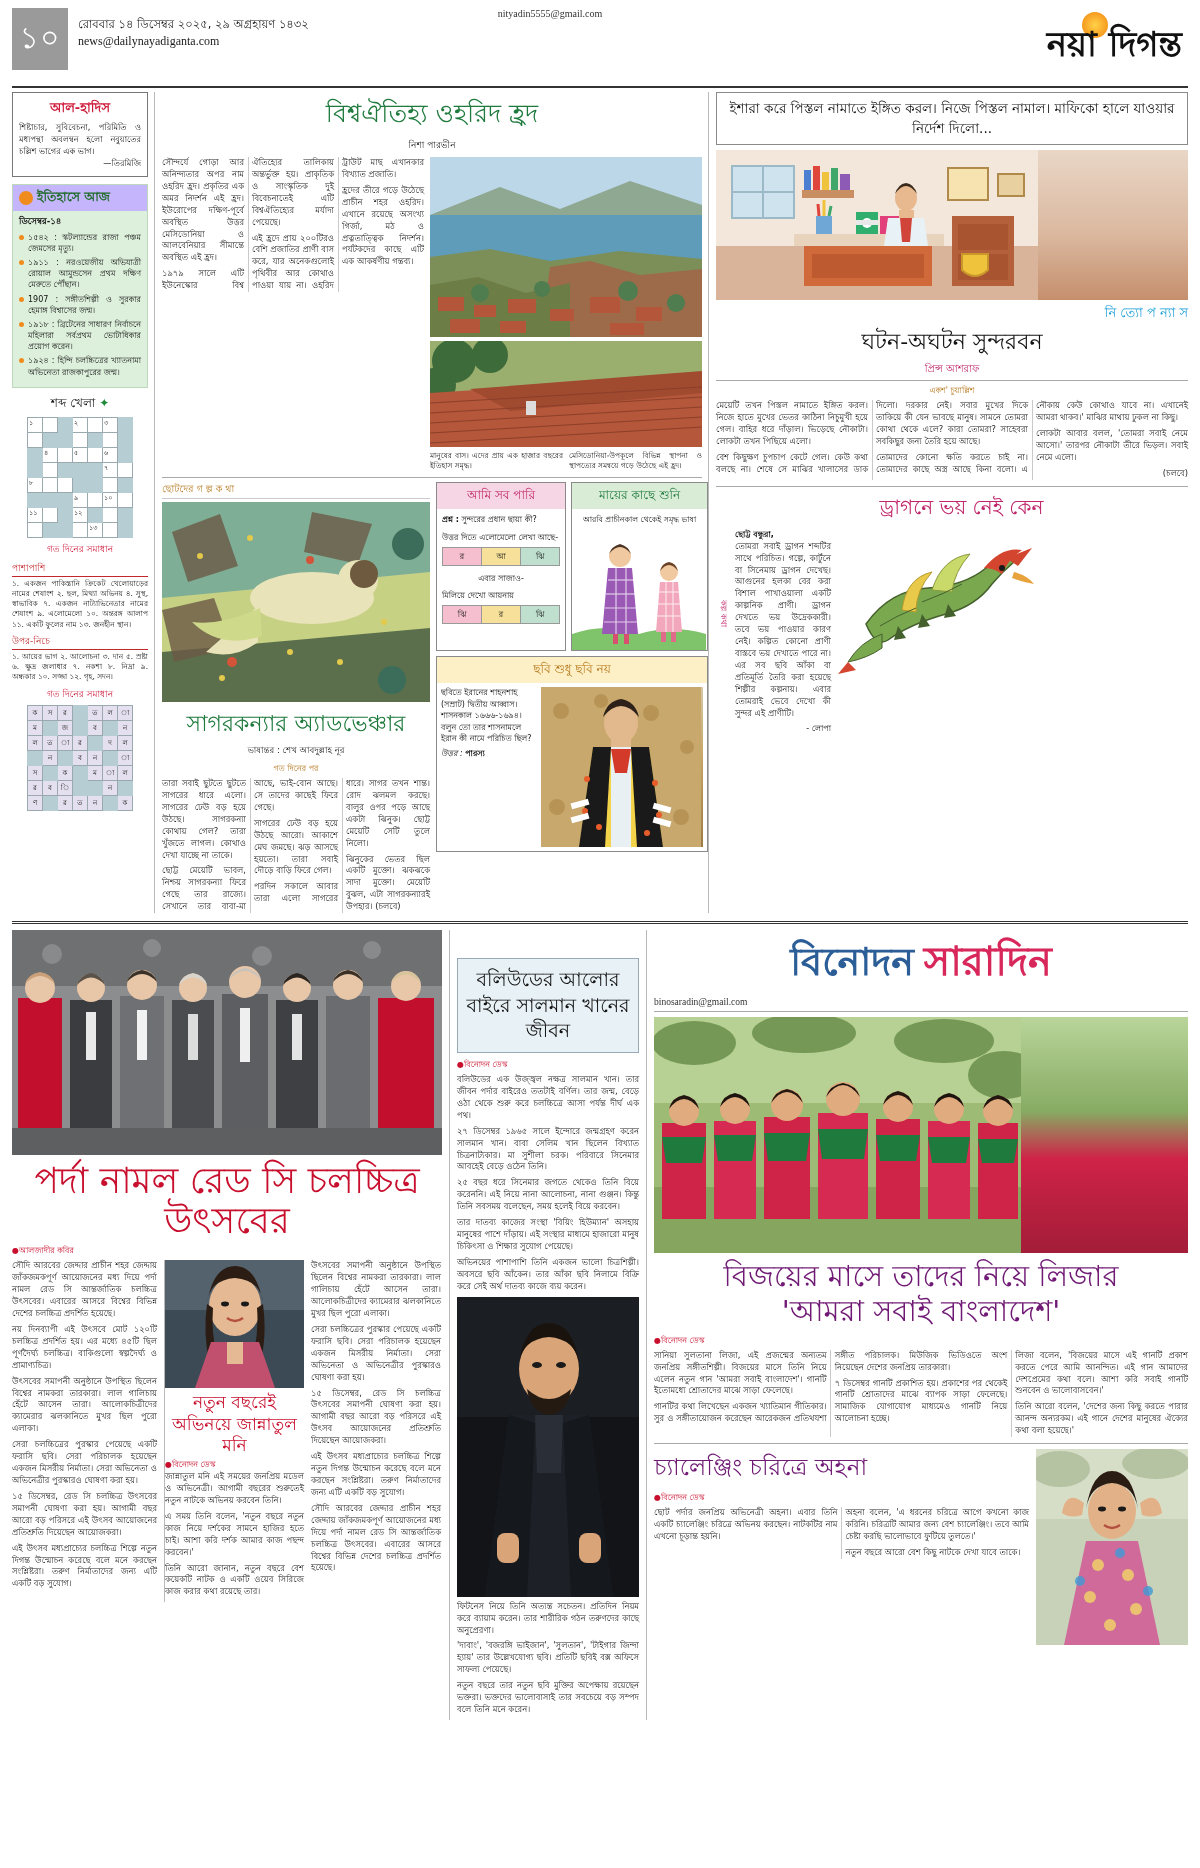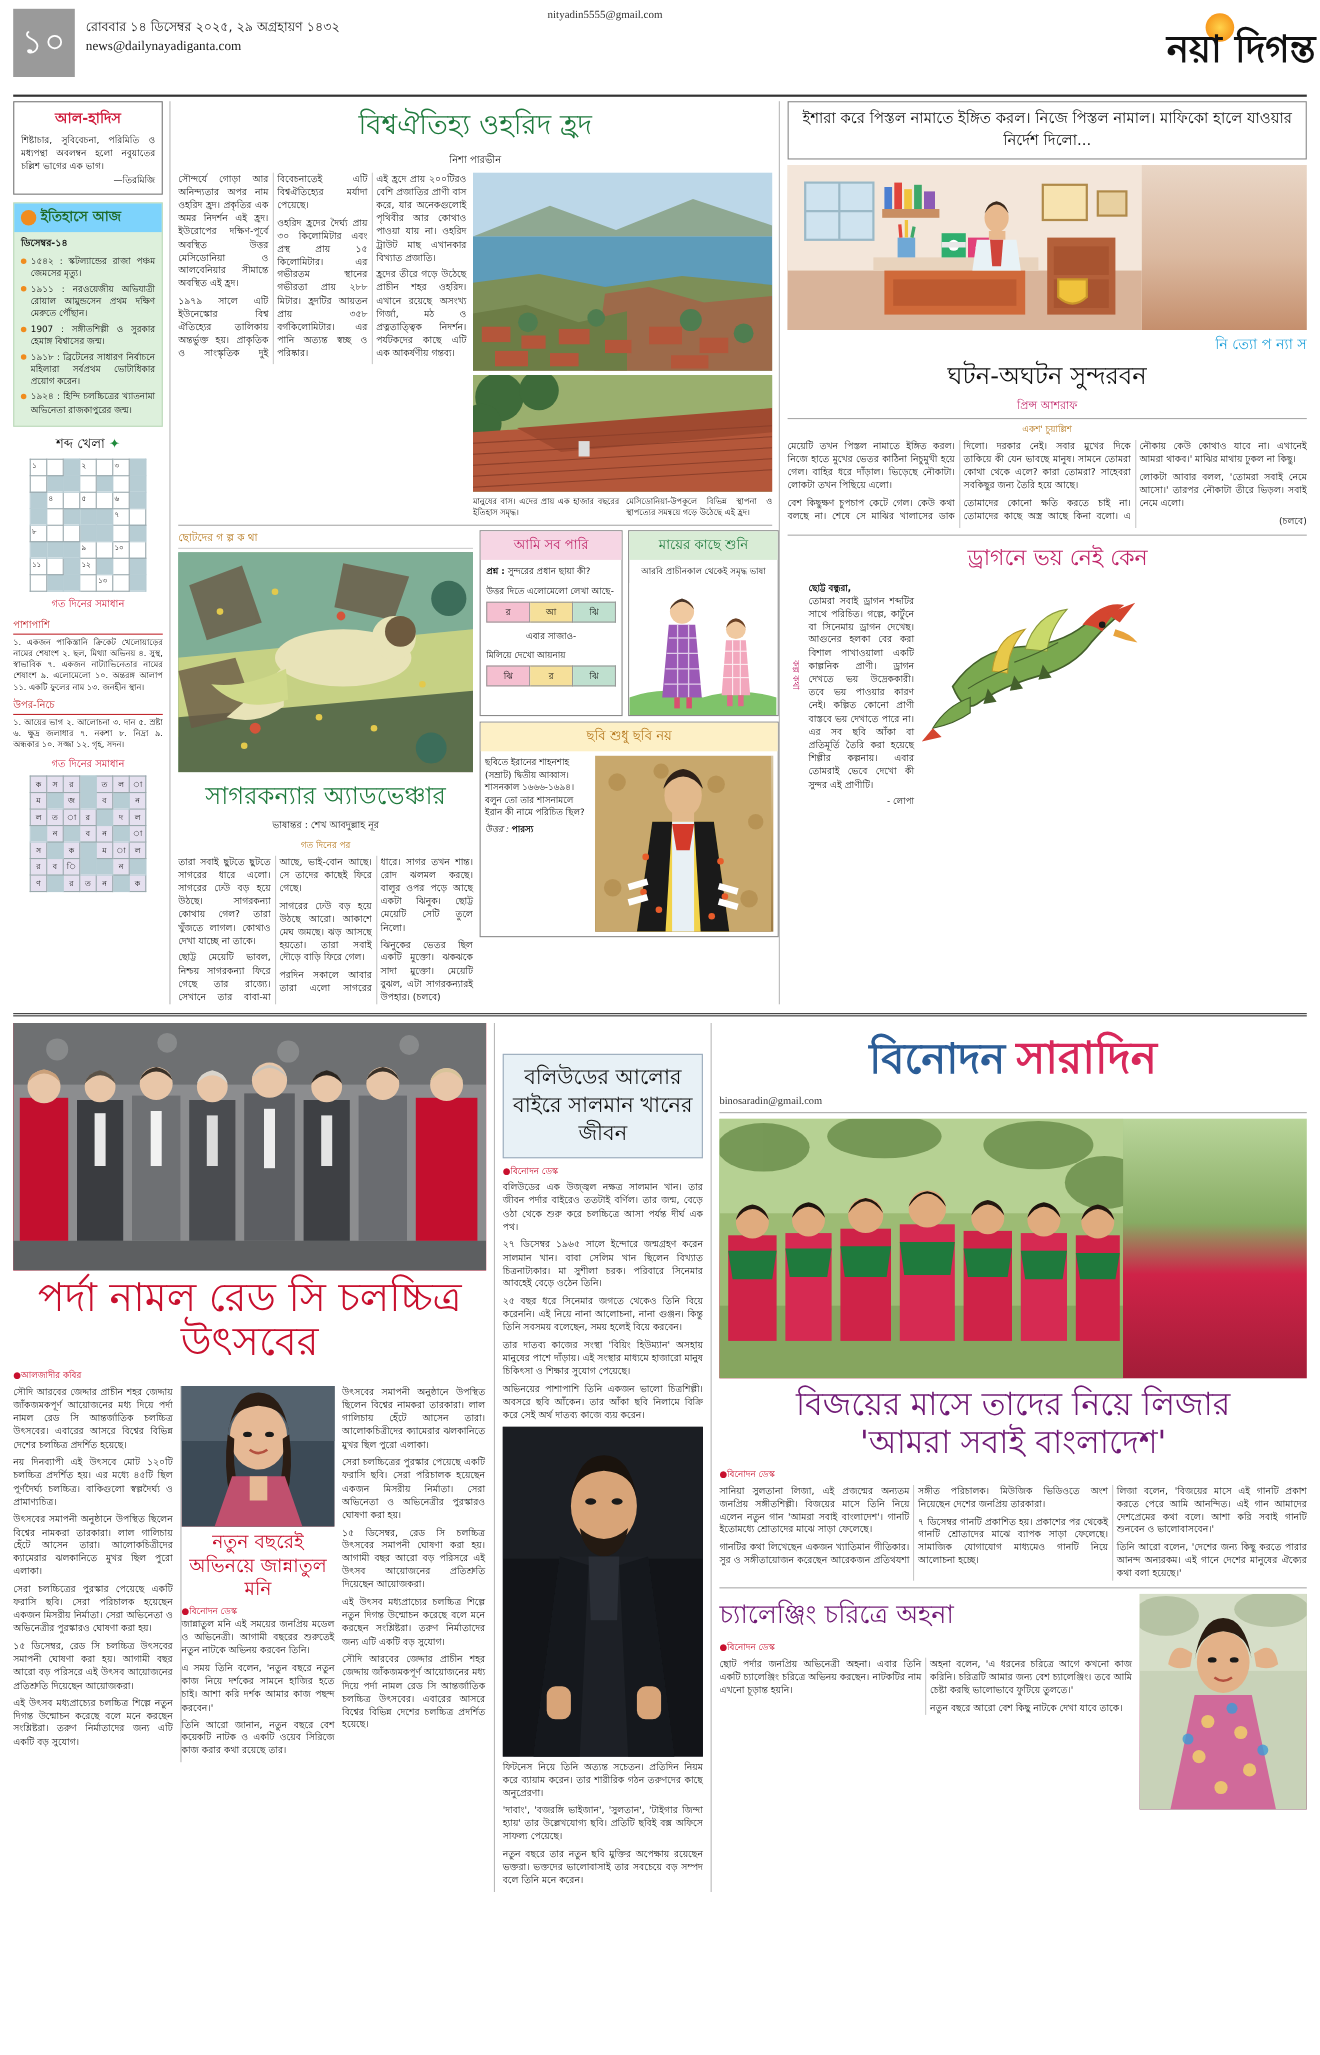--- a/index.html
+++ b/index.html
@@ -22,21 +22,21 @@
     font-family:"DejaVu Sans", sans-serif; letter-spacing:1px;
   }
   .dateblock { margin-left:10px; padding-top:8px; font-size:11.5px; line-height:1.45; color:#1a1a1a; }
   .dateblock .em { font-family:"Liberation Serif", serif; font-size:12px; }
   .nameplate { position:absolute; left:420px; top:6px; text-align:center; width:260px; }
   .nameplate .big {
     font-size:46px; color:#e2571f; font-weight:bold; letter-spacing:-1px;
     font-family:"DejaVu Sans", sans-serif; line-height:1;
   }
   .nameplate .mail { font-size:10px; color:#333; margin-top:2px; }
-  .brand { position:absolute; right:4px; top:18px; text-align:right; }
+  .brand { position:absolute; right:18px; top:18px; text-align:right; }
   .brand .sun { display:inline-block; width:26px; height:26px; border-radius:50%;
     background:radial-gradient(circle at 50% 50%, #ffd24a 0%, #f79a1e 70%, #e2571f 100%);
     position:absolute; right:74px; top:-6px; }
   .brand .bigbn { font-size:34px; font-weight:bold; color:#111; font-family:"DejaVu Sans", sans-serif; position:relative; }
   .mastrule { border-top:2px solid #333; margin:0 12px; }
 
   
   .rule { border-top:1px solid #aaa; }
   .vline { border-left:1px solid #b9b9b9; }
   .bn { font-family:"DejaVu Sans", sans-serif; }
@@ -50,21 +50,21 @@
   .col-right{ width:330px; flex:1 1 auto; }
 
   
   .hadith { border:1px solid #777; padding:5px 6px 6px; margin-bottom:7px; }
   .hadith h3 { margin:0 0 3px; text-align:center; color:#cf1b3b; font-size:13px; font-family:"DejaVu Sans",sans-serif; }
   .hadith p { margin:0; font-size:8.2px; line-height:1.45; text-align:justify; }
   .hadith .src { text-align:right; display:block; }
 
   
   .history { background:#ddf0dc; border:1px solid #bcd9ba; padding:4px 6px 6px; }
-  .history .hd { background:#7dd3fc; margin:-4px -6px 4px -6px; padding:3px 6px; font-size:12.5px;
+  .history .hd { background:#c4b5fd; margin:-4px -6px 4px -6px; padding:3px 6px; font-size:12.5px;
     color:#1f6b2a; font-family:"DejaVu Sans",sans-serif; font-weight:bold; display:flex; align-items:center; gap:4px;}
   .history .hd .dot { width:14px;height:14px;border-radius:50%;background:#f08c1e;display:inline-block; }
   .history .sub { font-size:8.6px; font-weight:bold; margin-bottom:3px; }
   .history ul { margin:0; padding:0; list-style:none; }
   .history li { font-size:8px; line-height:1.4; margin-bottom:3px; padding-left:9px; position:relative; text-align:justify;}
   .history li:before { content:""; position:absolute; left:0; top:3px; width:5px;height:5px;border-radius:50%;background:#f08c1e; }
 
   
   .xw-title { text-align:center; font-size:12px; color:#111; margin:6px 0 3px; font-family:"DejaVu Sans",sans-serif;}
   .xw-title .star { color:#1f8a3b; }
@@ -339,21 +339,20 @@
     <div class="col-mid vline" style="padding-left:7px;">
 
       <div class="feat-head bn">বিশ্বঐতিহ্য ওহরিদ হ্রদ</div>
       <div class="byline bn">নিশা পারভীন</div>
 
       <div style="display:flex; gap:6px;">
         <div style="width:268px;">
           <div class="cols3 body-text bn">
             <p>সৌন্দর্যে গোড়া আর অনিন্দ্যতার অপর নাম ওহরিদ হ্রদ। প্রকৃতির এক অমর নিদর্শন এই হ্রদ। ইউরোপের দক্ষিণ-পূর্বে অবস্থিত উত্তর মেসিডোনিয়া ও আলবেনিয়ার সীমান্তে অবস্থিত এই হ্রদ।</p>
             <p>১৯৭৯ সালে এটি ইউনেস্কোর বিশ্ব ঐতিহ্যের তালিকায় অন্তর্ভুক্ত হয়। প্রাকৃতিক ও সাংস্কৃতিক দুই বিবেচনাতেই এটি বিশ্বঐতিহ্যের মর্যাদা পেয়েছে।</p>
-            <p>ওহরিদ হ্রদের দৈর্ঘ্য প্রায় ৩০ কিলোমিটার এবং প্রস্থ প্রায় ১৫ কিলোমিটার। এর গভীরতম স্থানের গভীরতা প্রায় ২৮৮ মিটার। হ্রদটির আয়তন প্রায় ৩৫৮ বর্গকিলোমিটার। এর পানি অত্যন্ত স্বচ্ছ ও পরিষ্কার।</p>
             <p>এই হ্রদে প্রায় ২০০টিরও বেশি প্রজাতির প্রাণী বাস করে, যার অনেকগুলোই পৃথিবীর আর কোথাও পাওয়া যায় না। ওহরিদ ট্রাউট মাছ এখানকার বিখ্যাত প্রজাতি।</p>
             <p>হ্রদের তীরে গড়ে উঠেছে প্রাচীন শহর ওহরিদ। এখানে রয়েছে অসংখ্য গির্জা, মঠ ও প্রত্নতাত্ত্বিক নিদর্শন। পর্যটকদের কাছে এটি এক আকর্ষণীয় গন্তব্য।</p>
           </div>
         </div>
         <div style="width:272px;">
           <div class="photo ph-lake illus-box" style="height:180px;">
             <svg width="272" height="180" viewBox="0 0 272 180">
               <rect x="0" y="0" width="272" height="58" fill="#bcd7e8"></rect>
               <path d="M0 58 L70 30 L130 52 L200 24 L272 48 L272 58 Z" fill="#8fa892"></path>
               <rect x="0" y="58" width="272" height="44" fill="#5e9cba"></rect>

